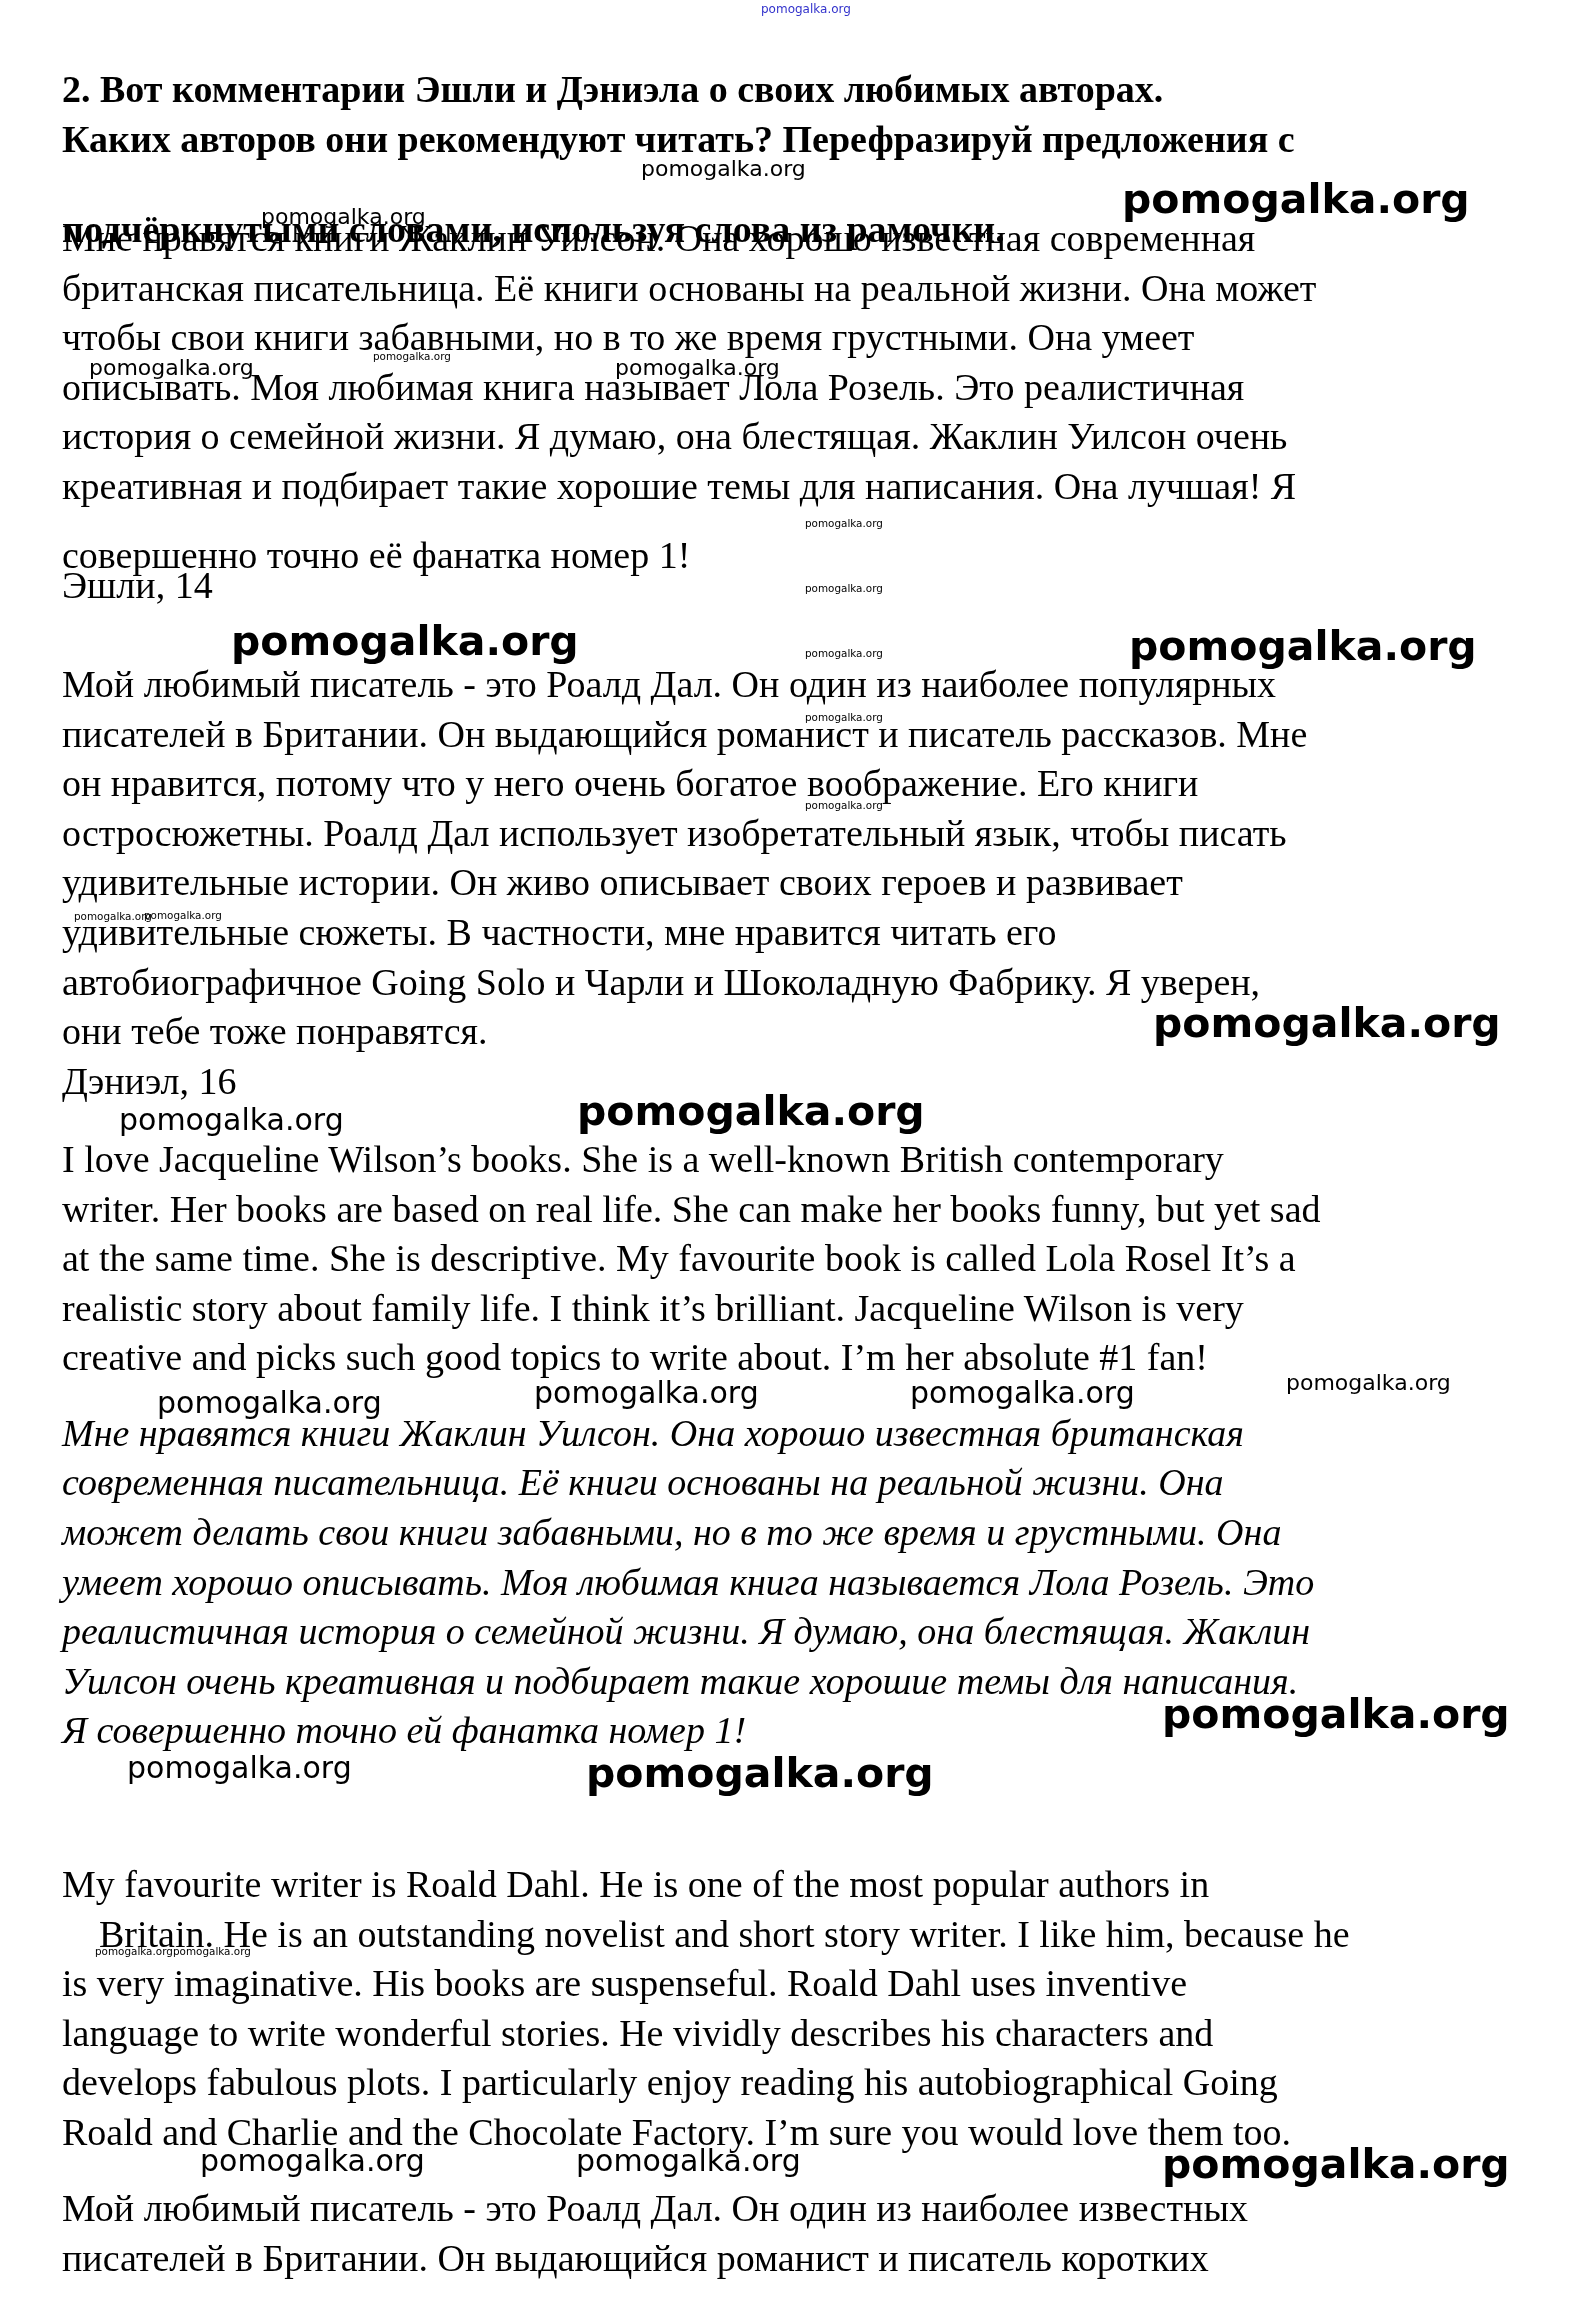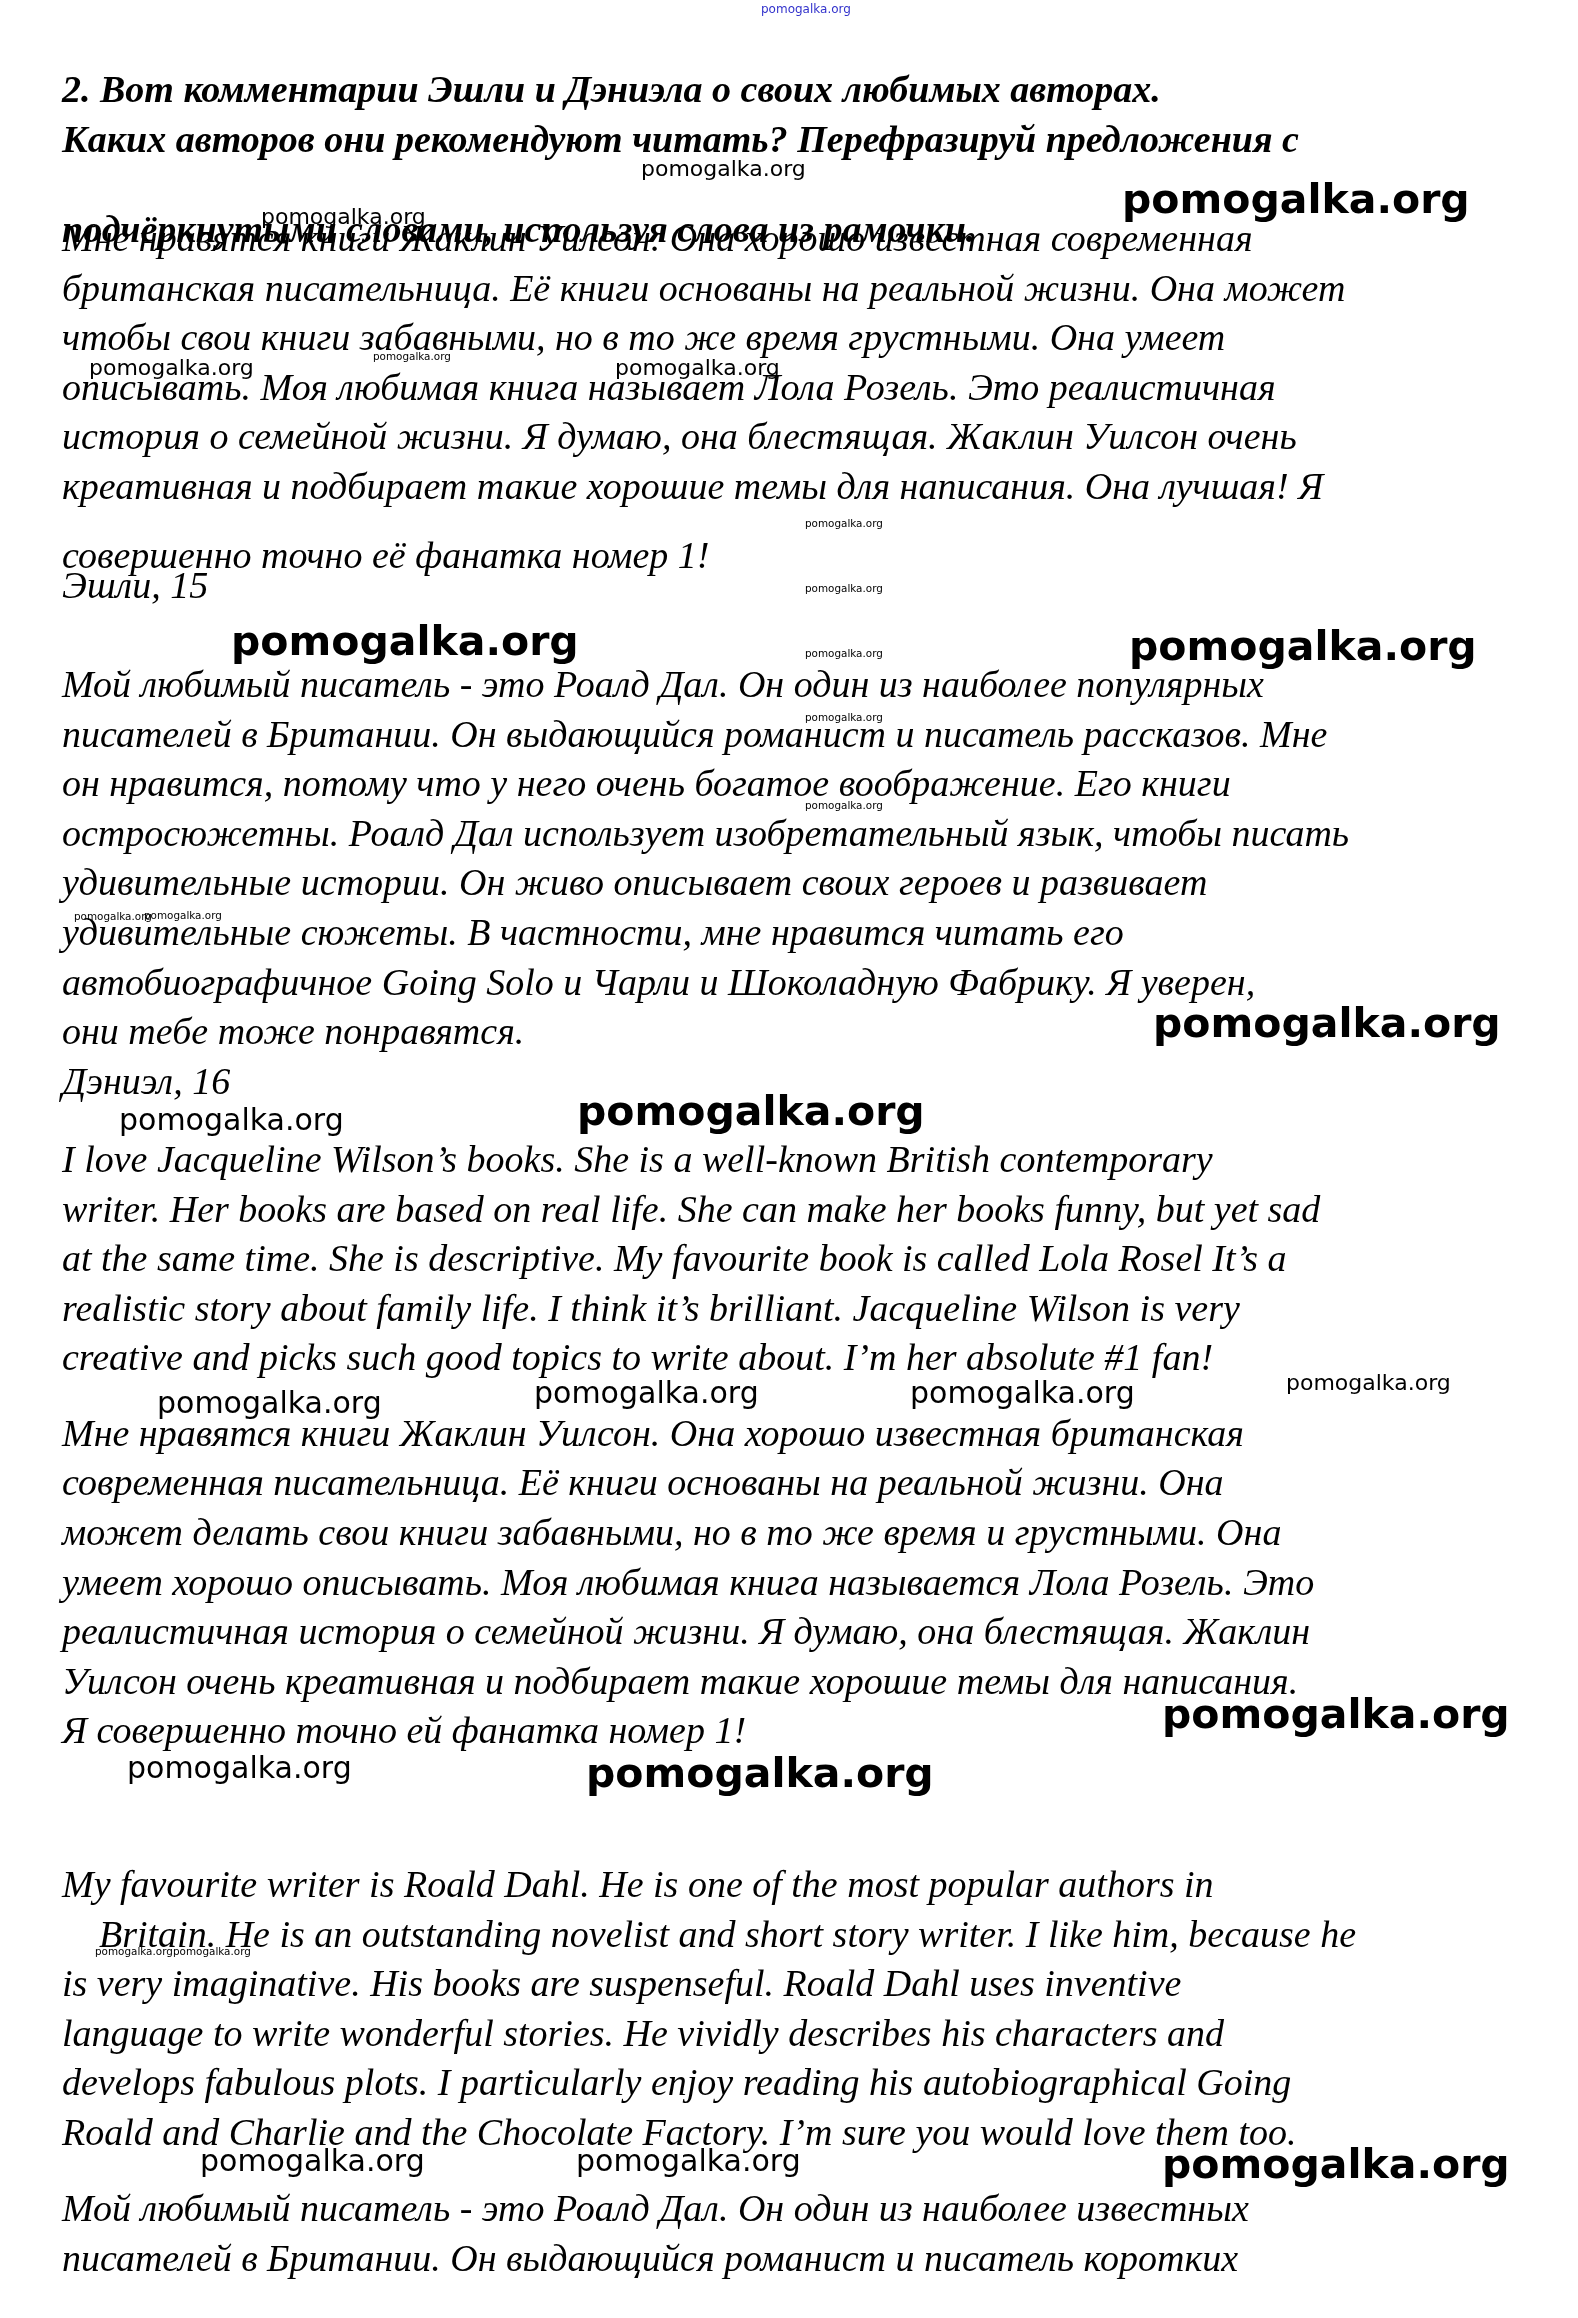--- a/index.html
+++ b/index.html
@@ -3,21 +3,20 @@
 <meta charset="utf-8">
 <style>
   html, body { margin: 0; padding: 0; background: #ffffff; }
   body { width: 1579px; height: 2319px; position: relative; overflow: hidden; color: #000; }
   .page { position: absolute; left: 12px; top: 0; width: 1579px; height: 2319px; }
   .line {
     position: absolute; left: 50px; white-space: nowrap;
     font-family: "Liberation Serif", "DejaVu Serif", serif;
     font-size: 38px; line-height: 44px; color: #000;
     transform-origin: left top;
-    font-style: italic;
   }
   .heading { font-weight: bold; font-size: 38px; }
   .italic { font-style: italic; }
   .wm {
     position: absolute; white-space: nowrap;
     font-family: "DejaVu Sans", "Liberation Sans", sans-serif; color: #000;
     line-height: 1;
   }
   .wm-xl { font-size: 41px; font-weight: bold; }
   .wm-l  { font-size: 30px; }
@@ -39,21 +38,21 @@
   </div>
 
   <div>
     <div class="line" style="top:216px;">Мне нравятся книги Жаклин Уилсон. Она хорошо известная современная</div>
     <div class="line" style="top:266px;">британская писательница. Её книги основаны на реальной жизни. Она может</div>
     <div class="line" style="top:315px;">чтобы свои книги забавными, но в то же время грустными. Она умеет</div>
     <div class="line" style="top:365px;">описывать. Моя любимая книга называет Лола Розель. Это реалистичная</div>
     <div class="line" style="top:414px;">история о семейной жизни. Я думаю, она блестящая. Жаклин Уилсон очень</div>
     <div class="line" style="top:464px;">креативная и подбирает такие хорошие темы для написания. Она лучшая! Я</div>
     <div class="line" style="top:513px;margin-top:20px;">совершенно точно её фанатка номер 1!</div>
-    <div class="line" style="top:563px;">Эшли, 15</div>
+    <div class="line" style="top:563px;">Эшли, 14</div>
   </div>
 
   <div>
     <div class="line" style="top:662px;">Мой любимый писатель - это Роалд Дал. Он один из наиболее популярных</div>
     <div class="line" style="top:712px;">писателей в Британии. Он выдающийся романист и писатель рассказов. Мне</div>
     <div class="line" style="top:761px;">он нравится, потому что у него очень богатое воображение. Его книги</div>
     <div class="line" style="top:811px;">остросюжетны. Роалд Дал использует изобретательный язык, чтобы писать</div>
     <div class="line" style="top:860px;">удивительные истории. Он живо описывает своих героев и развивает</div>
     <div class="line" style="top:910px;">удивительные сюжеты. В частности, мне нравится читать его</div>
     <div class="line" style="top:960px;">автобиографичное Going Solo и Чарли и Шоколадную Фабрику. Я уверен,</div>

